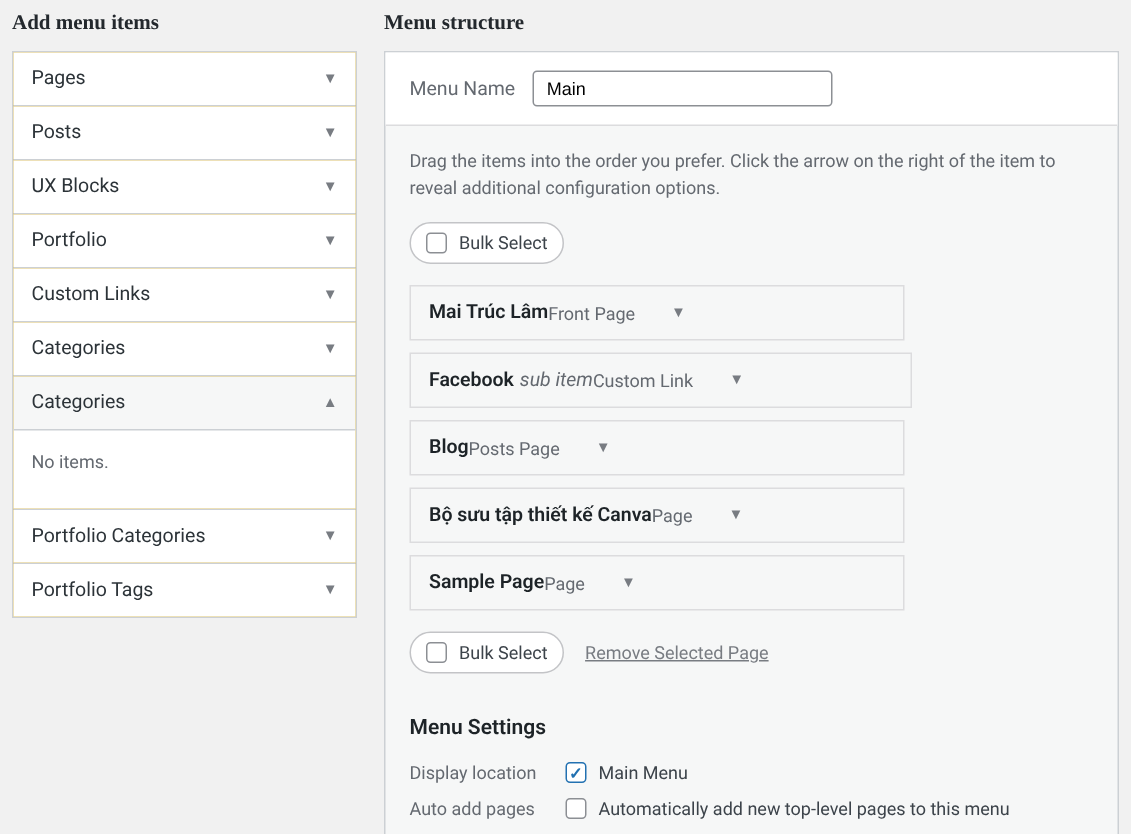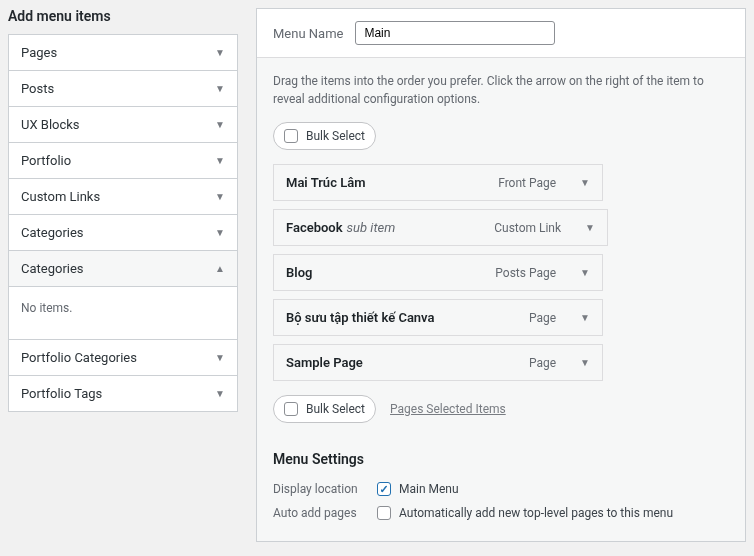--- a/index.html
+++ b/index.html
@@ -1,39 +1,39 @@
 <!DOCTYPE html>
 <html><head>
 <meta charset="utf-8">
 <style>
   * { box-sizing: border-box; margin: 0; padding: 0; }
   body { font-family: -apple-system, BlinkMacSystemFont, "Segoe UI", Roboto, sans-serif; font-size: 13px; color: #32373c; background: #f1f1f1; width: 754px; }
   .wrap { display: flex; gap: 18px; padding: 8px; }
   .col-left { width: 230px; flex-shrink: 0; }
   .col-right { flex: 1; }
-  h2 { font-size: 14px; font-weight: 600; color: #23282d; margin-bottom: 10px; }
+  h2 { font-size: 14px; font-weight: 600; color: #23282d; margin-bottom: 10px; font-family: Liberation Serif, serif; }
   .accordion { border: 1px solid #ccd0d4; background: #eab308; }
   .acc-item { border-bottom: 1px solid #ccd0d4; }
   .acc-item:last-child { border-bottom: none; }
   .acc-head { display: flex; justify-content: space-between; align-items: center; padding: 10px 12px; cursor: pointer; background: #f6f7f7; font-size: 13px; color: #2c3338; }
   .acc-head.closed { background: #fff; }
   .acc-arrow { color: #787c82; font-size: 10px; }
   .acc-body { padding: 14px 12px 24px; background: #fff; color: #646970; font-size: 12px; border-top: 1px solid #ccd0d4; }
   .menu-edit { border: 1px solid #ccd0d4; background: #f6f7f7; }
   .menu-header { padding: 12px 16px; display: flex; align-items: center; gap: 12px; border-bottom: 1px solid #dcdcde; background: #fff; }
   .menu-header label { color: #646970; font-size: 13px; }
   .menu-name-input { border: 1px solid #8c8f94; border-radius: 3px; padding: 4px 8px; font-size: 12px; width: 200px; background: #fff; }
   .menu-body { padding: 14px 16px 16px; }
   .instructions { color: #646970; font-size: 12px; margin-bottom: 14px; line-height: 1.5; }
   .bulk-row { display: flex; align-items: center; gap: 14px; margin-bottom: 14px; }
   .bulk-box { display: inline-flex; align-items: center; gap: 8px; border: 1px solid #c3c4c7; background: #fff; border-radius: 14px; padding: 6px 10px; font-size: 12px; color: #3c434a; }
   .chk { width: 14px; height: 14px; border: 1px solid #8c8f94; border-radius: 3px; display: inline-block; background: #fff; }
   .remove-link { color: #787c82; font-size: 12px; text-decoration: underline; cursor: pointer; }
   .menu-items { margin-bottom: 14px; }
-  .menu-item { display: flex; justify-content: space-between; align-items: center; border: 1px solid #dcdcde; background: #f6f7f7; padding: 10px 12px; margin-bottom: 8px; width: 330px; font-size: 13px; }
+  .menu-item { display: flex; justify-content: flex-start; align-items: center; border: 1px solid #dcdcde; background: #f6f7f7; padding: 10px 12px; margin-bottom: 8px; width: 330px; font-size: 13px; }
   .menu-item.sub { width: 335px; }
   .mi-title { color: #1d2327; font-weight: 600; }
   .mi-sub { color: #646970; font-style: italic; font-weight: normal; margin-left: 4px; }
   .mi-type { color: #646970; font-size: 12px; display: inline-flex; align-items: center; gap: 24px; }
   .mi-arrow { color: #787c82; font-size: 10px; }
   .settings-head { font-size: 14px; font-weight: 600; color: #1d2327; margin: 28px 0 10px; }
   .setting-row { display: flex; align-items: center; gap: 14px; padding: 5px 0; font-size: 12px; }
   .setting-label { width: 90px; color: #646970; }
   .setting-val { display: flex; align-items: center; gap: 8px; color: #3c434a; }
   .chk-checked { width: 14px; height: 14px; border: 1px solid #2271b1; border-radius: 3px; display: inline-flex; align-items: center; justify-content: center; background: #fff; color: #2271b1; font-size: 11px; font-weight: bold; }
@@ -96,20 +96,21 @@
         </div>
         <div class="acc-item">
           <div class="acc-head closed">
             <span>Portfolio Tags</span>
             <span class="acc-arrow">▼</span>
           </div>
         </div>
       </div>
   </div>
   <div class="col-right">
+    <h2>Menu structure</h2>
     <div class="menu-edit">
       <div class="menu-header">
         <label>Menu Name</label>
         <input class="menu-name-input" type="text" value="Main" style="">
       </div>
       <div class="menu-body">
         <p class="instructions">Drag the items into the order you prefer. Click the arrow on the right of the item to reveal additional configuration options.</p>
         <div class="bulk-row">
           <label class="bulk-box">
             <span class="chk"></span>
@@ -151,21 +152,21 @@
                 <span>Page</span>
                 <span class="mi-arrow">▼</span>
               </span>
             </div>
           </div>
         <div class="bulk-row">
           <label class="bulk-box">
             <span class="chk"></span>
             <span>Bulk Select</span>
           </label>
-          <span class="remove-link">Pages Selected Items</span>
+          <span class="remove-link">Remove Selected Page</span>
         </div>
         <h3 class="settings-head">Menu Settings</h3>
         <div class="setting-row">
           <span class="setting-label">Display location</span>
           <label class="setting-val">
             <span class="chk-checked">✓</span>
             <span>Main Menu</span>
           </label>
         </div>
         <div class="setting-row">

